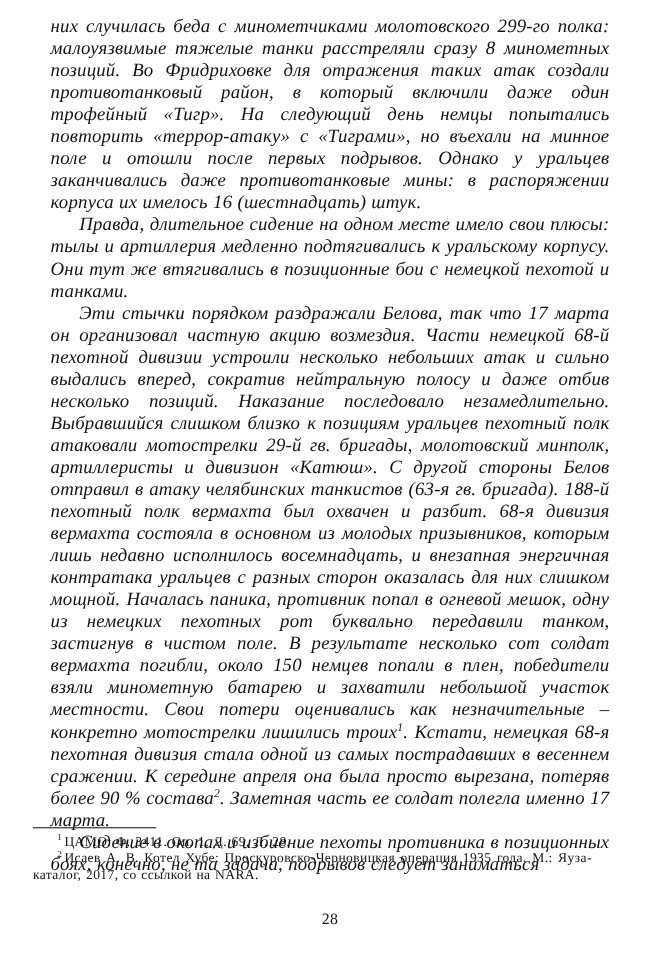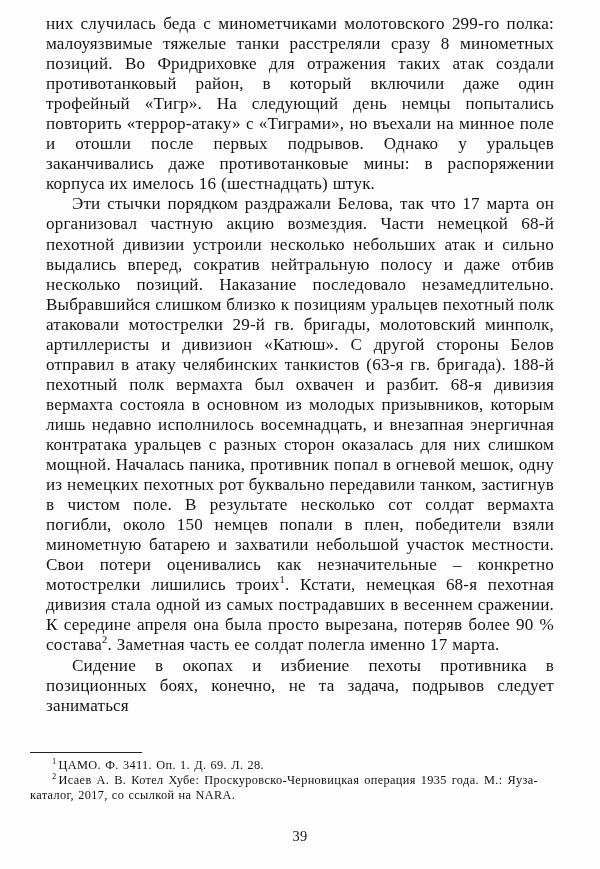--- a/index.html
+++ b/index.html
@@ -22,20 +22,21 @@
     top: 0;
     width: 600px;
     height: 869px;
     background: #fefefe;
   }
   .text-column {
     position: absolute;
     left: 46px;
     top: 14px;
     width: 508px;
+    font-style: italic;
   }
   p.body-par {
     margin: 0;
     text-align: justify;
     text-justify: inter-word;
     font-size: 17.1px;
     line-height: 20.05px;
     text-indent: 26px;
     hyphens: manual;
     word-spacing: 0.02em;
@@ -88,32 +89,33 @@
 </style>
 </head>
 <body>
 
 <div class="page">
 
   <div class="text-column">
 
     <p class="body-par no-indent">них случилась беда с минометчиками молотовского 299-го полка: малоуязвимые тяжелые танки расстреляли сразу 8 минометных позиций. Во Фридриховке для отражения таких атак создали противотанковый район, в который включили даже один трофейный «Тигр». На следующий день немцы попытались повторить «террор-атаку» с «Тиграми», но въехали на минное поле и отошли после первых подрывов. Однако у уральцев заканчивались даже противотанковые мины: в распоряжении корпуса их имелось 16 (шестнадцать) штук.</p>
 
+    <p class="body-par">Правда, длительное сидение на одном месте имело свои плюсы: тылы и артиллерия медленно подтягивались к уральскому корпусу. Они тут же втягивались в позиционные бои с немецкой пехотой и танками.</p>
 
     <p class="body-par"><span>Эти стычки порядком раздражали Белова, так что 17 марта он организовал частную акцию возмездия. Части немецкой 68-й пехотной дивизии устроили несколько небольших атак и сильно выдались вперед, сократив нейтральную полосу и даже отбив несколько позиций. Наказание последовало незамедлительно. Выбравшийся слишком близко к позициям уральцев пехотный полк атаковали мотострелки 29-й гв. бригады, молотовский минполк, артиллеристы и дивизион «Катюш». С другой стороны Белов отправил в атаку челябинских танкистов (63-я гв. бригада). 188-й пехотный полк вермахта был охвачен и разбит. 68-я дивизия вермахта состояла в основном из молодых призывников, которым лишь недавно исполнилось восемнадцать, и внезапная энергичная контратака уральцев с разных сторон оказалась для них слишком мощной. Началась паника, противник попал в огневой мешок, одну из немецких пехотных рот буквально передавили танком, застигнув в чистом поле. В результате несколько сот солдат вермахта погибли, около 150 немцев попали в плен, победители взяли минометную батарею и захватили небольшой участок местности. Свои потери оценивались как незначительные – конкретно мотострелки лишились троих</span><sup class="fn-ref">1</sup><span>. Кстати, немецкая 68-я пехотная дивизия стала одной из самых пострадавших в весеннем сражении. К середине апреля она была просто вырезана, потеряв более 90 % состава</span><sup class="fn-ref">2</sup><span>. Заметная часть ее солдат полегла именно 17 марта.</span></p>
 
     <p class="body-par">Сидение в окопах и избиение пехоты противника в позиционных боях, конечно, не та задача, подрывов следует заниматься</p>
 
   </div>
 
   <div class="footnote-block">
 
     <div class="footnote-rule"></div>
 
     <p class="footnote"><sup class="fn-num">1</sup><span>ЦАМО. Ф. 3411. Оп. 1. Д. 69. Л. 28.</span></p>
 
     <p class="footnote"><sup class="fn-num">2</sup><span>Исаев А. В. Котел Хубе: Проскуровско-Черновицкая операция 1935 года. М.: Яуза-каталог, 2017, со ссылкой на NARA.</span></p>
 
   </div>
 
-  <div class="page-number">39</div>
+  <div class="page-number">28</div>
 
 </div>
 
 </body></html>

